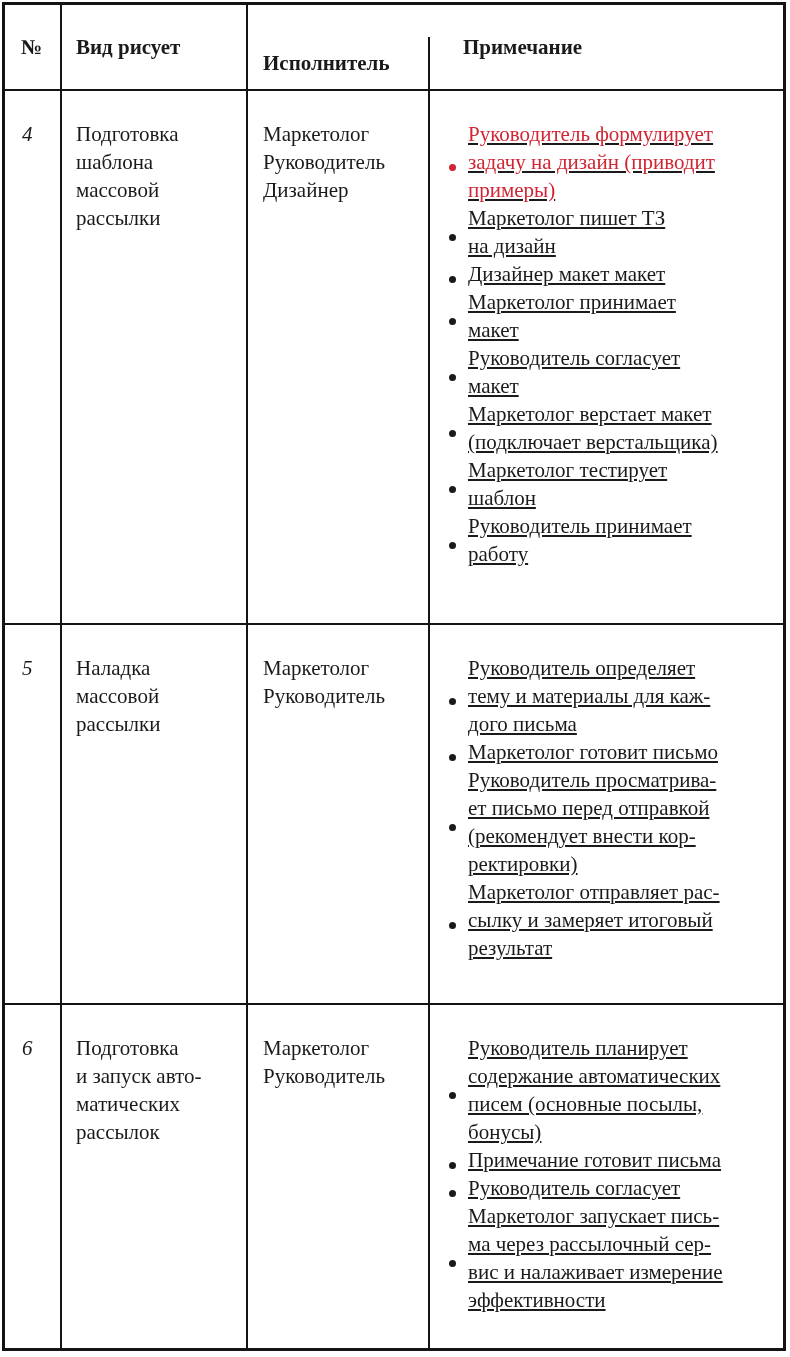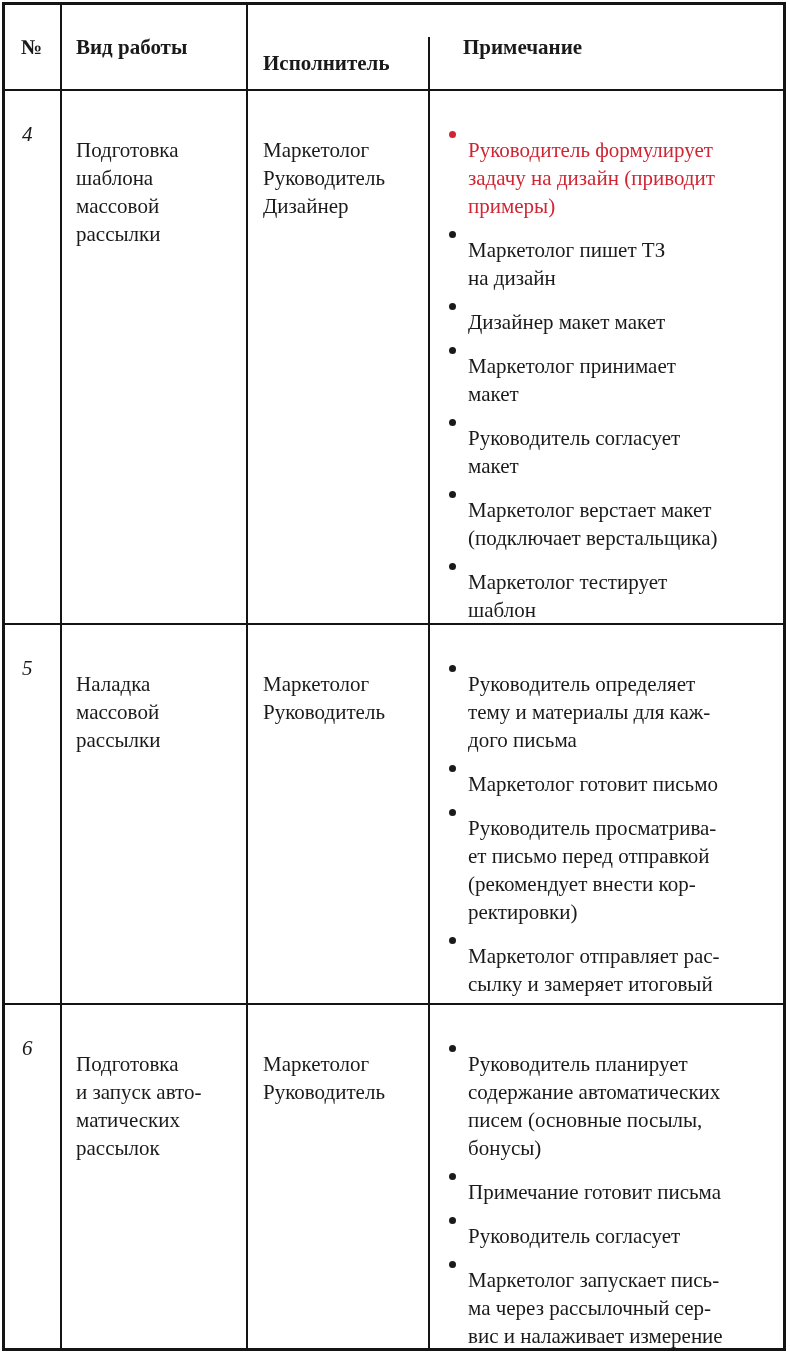--- a/index.html
+++ b/index.html
@@ -40,41 +40,41 @@
   .head.c0 { padding-left:16px; }
   .head.c1 { padding-left:14px; }
   .head.c2 { padding-left:15px;margin-top:32px; }
   .head.c3 { padding-left:33px; }
 
   .num-cell  { padding:29px 0 0 17px; font-style:italic; }
   .work-cell { padding:29px 8px 0 14px; }
   .exec-cell { padding:29px 4px 0 15px; }
   .notes-cell{ padding:29px 8px 0 18px; }
 
-  .pre { white-space:pre-line; display:block;margin-top:16px; }
-
-  .note-item { display:flex; align-items:flex-start; }
+  .pre { white-space:pre-line; display:block; }
+
+  .note-item { display:flex; align-items:center;text-decoration:underline; }
   .note-item .marker {
     flex:0 0 20px; display:block;
   }
   .note-item .marker .dot {
     display:block; width:7px; height:7px; border-radius:50%;
     background:#1a1a1a; margin-top:11px; margin-left:1px;
   }
   .note-item .note-text { flex:1; }
   .note-item.red .note-text { color:var(--red); }
   .note-item.red .marker .dot { background:var(--red); }
 </style>
 </head>
 <body>
 
 <div class="page">
   <div class="table">
     <div class="cell head c0">№</div>
-    <div class="cell head c1">Вид работы</div>
+    <div class="cell head c1">Вид рисует</div>
     <div class="cell head c2">Исполнитель</div>
     <div class="cell head c3 last-col">Примечание</div>
 
   <div class="cell num-cell">4</div>
       <div class="cell work-cell">
         <span class="pre">Подготовка
 шаблона
 массовой
 рассылки</span>
       </div>

